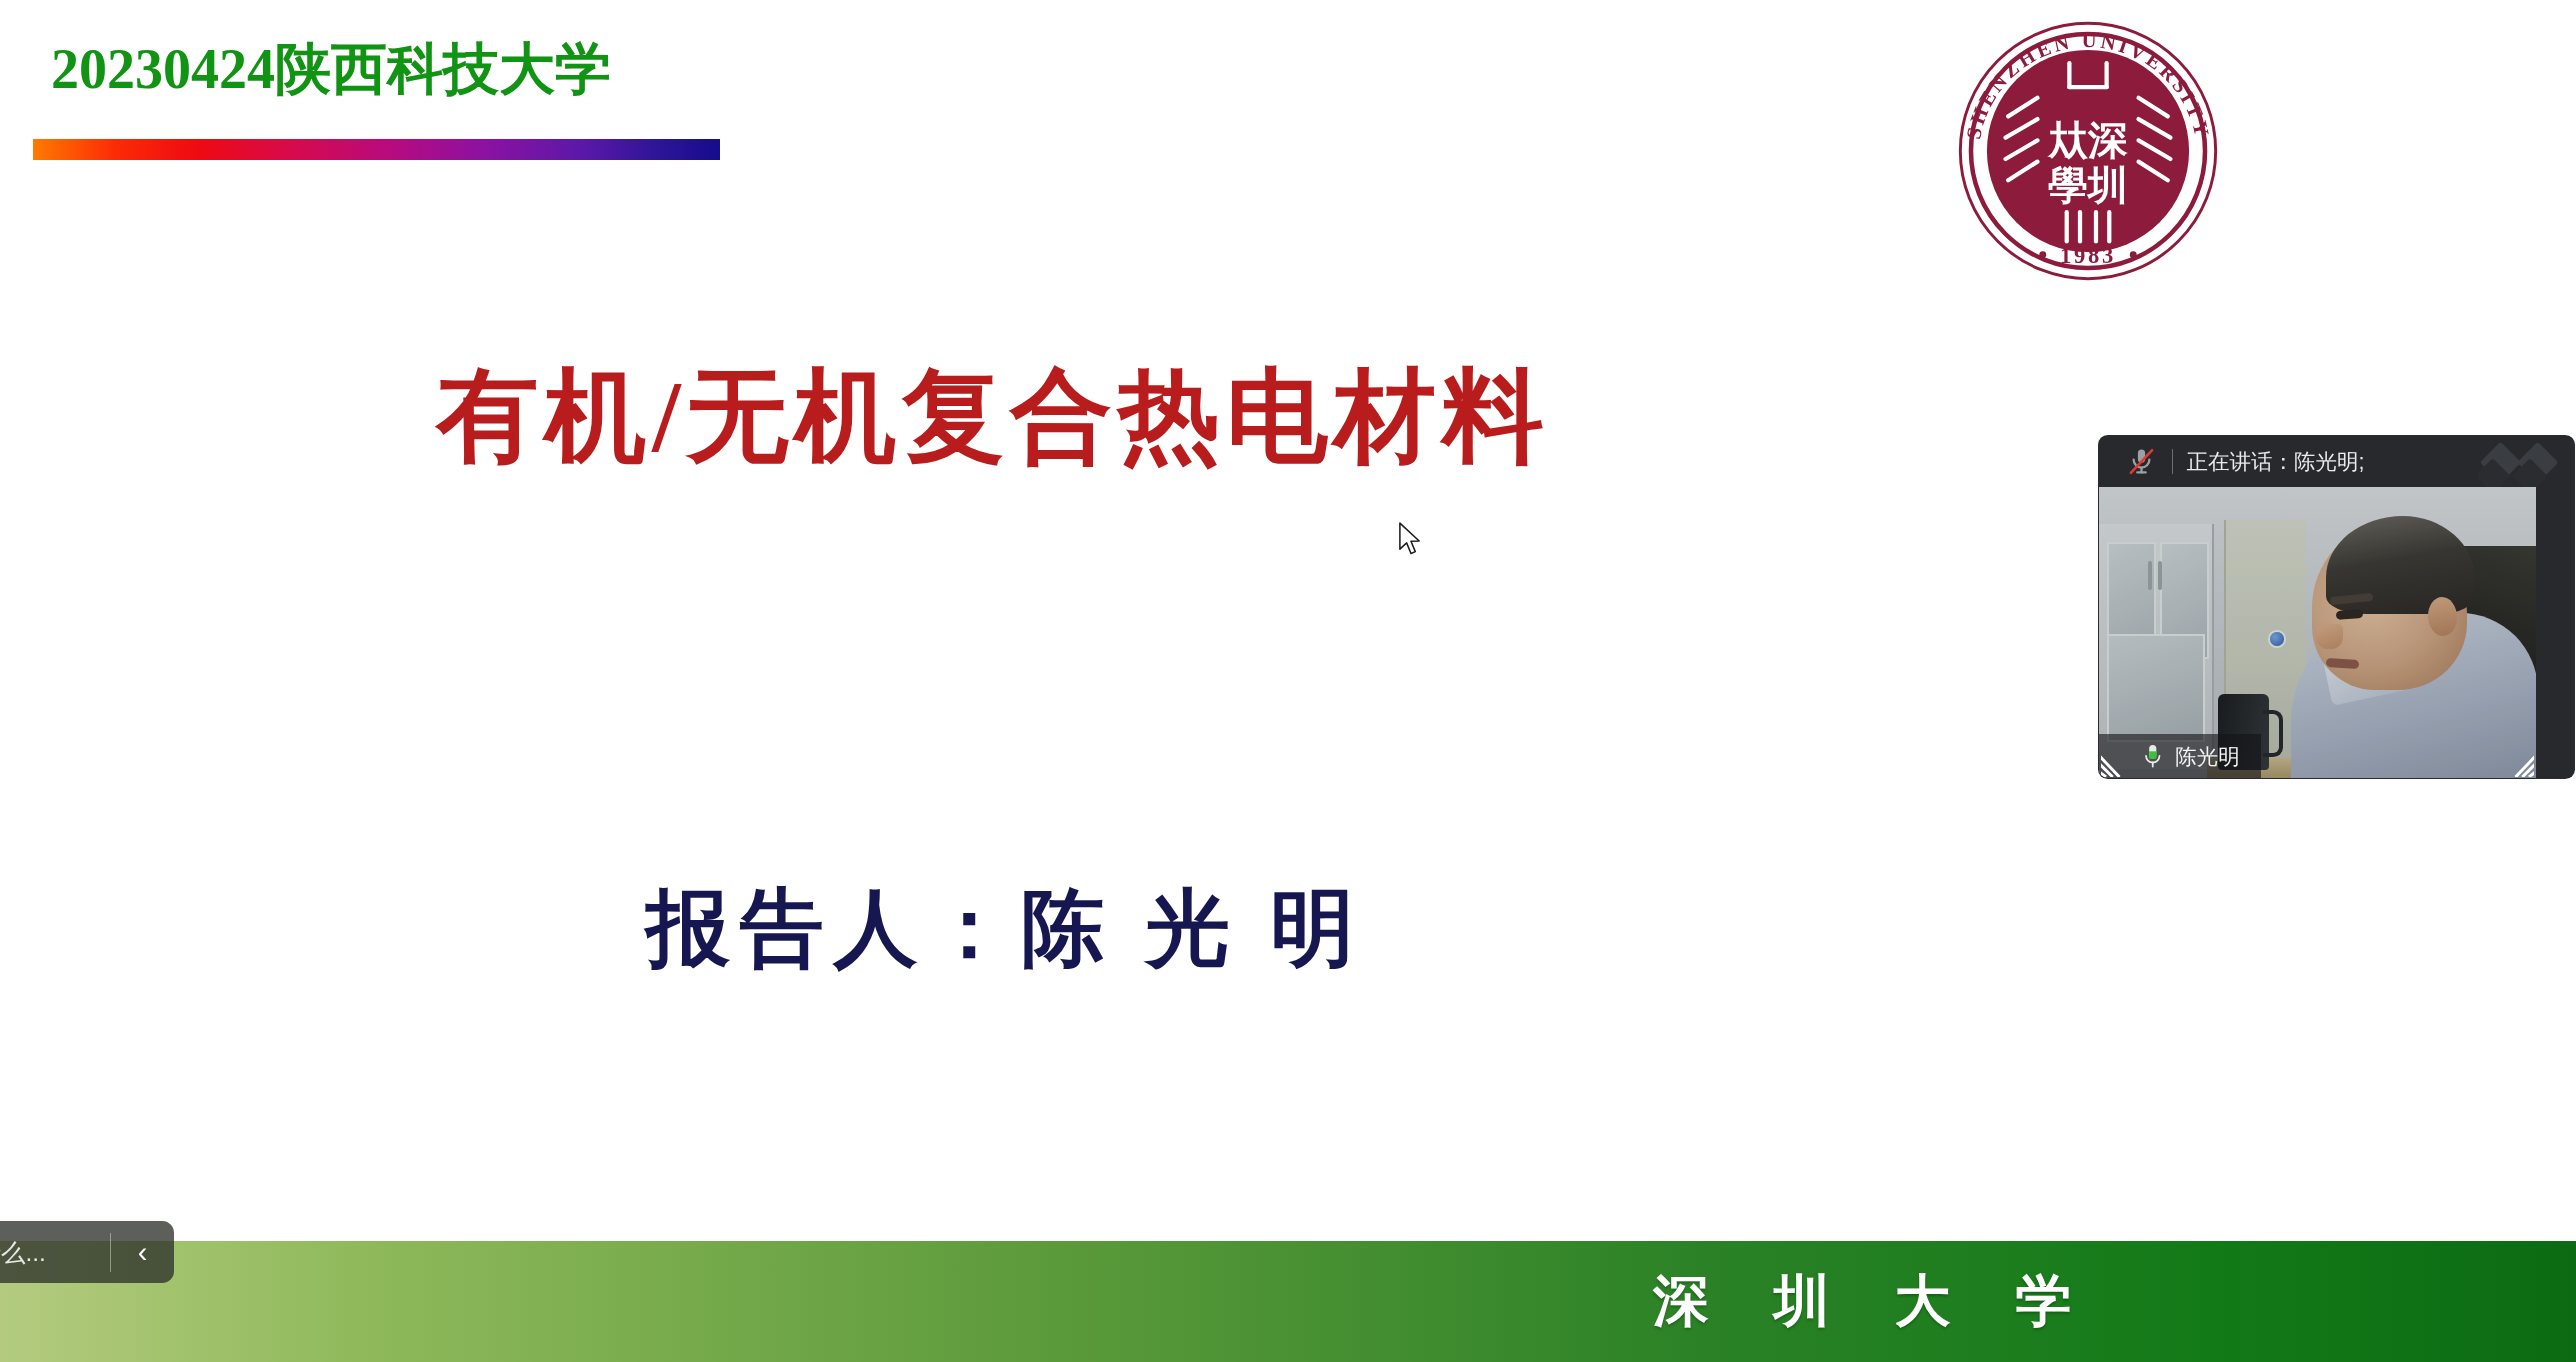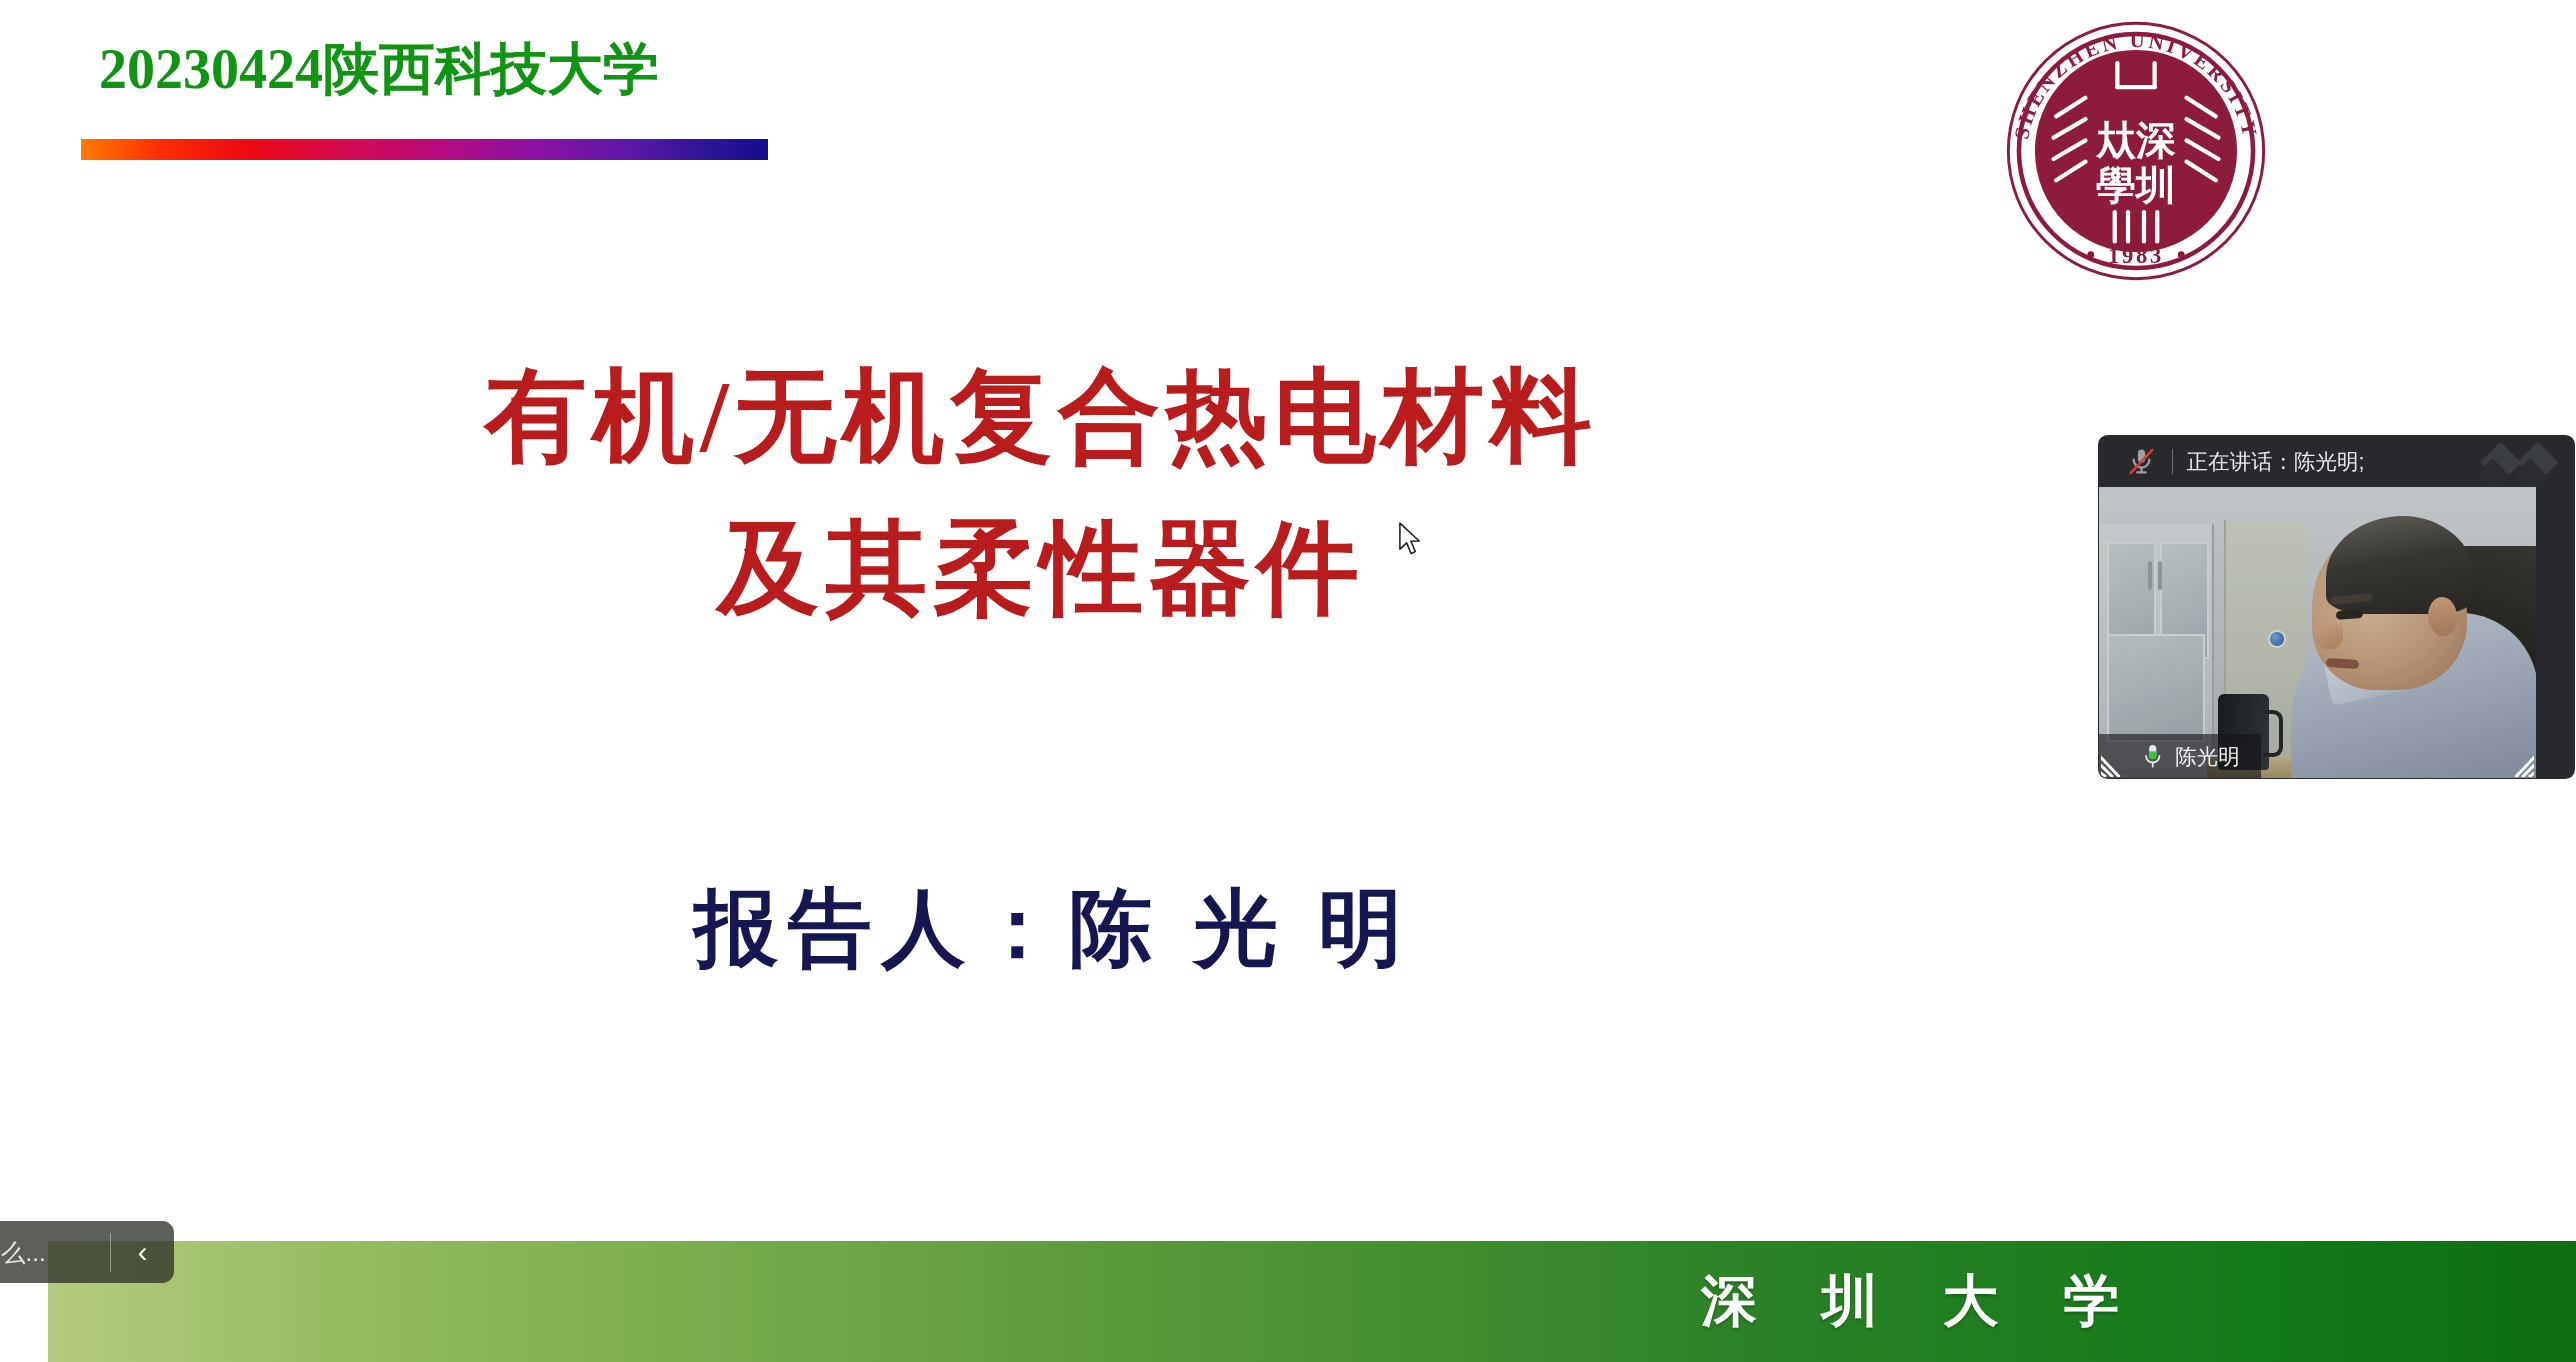--- a/index.html
+++ b/index.html
@@ -19,21 +19,20 @@
     height: 1363px;
     background: #ffffff;
     overflow: hidden;
   }
 
   
   .slide {
     position: absolute;
     inset: 0;
     background: #ffffff;
-    margin-left: 48px;
   }
 
   .slide-header-title {
     position: absolute;
     left: 51px;
     top: 41px;
     font-family: "Liberation Serif", "DejaVu Serif", serif;
     font-weight: 700;
     font-size: 56px;
     line-height: 1.0;
@@ -424,21 +423,20 @@
           <textPath href="#arcTop" startOffset="50%" text-anchor="middle">SHENZHEN UNIVERSITY</textPath>
         </text>
         <text x="100" y="184" font-family="'Liberation Serif','DejaVu Serif',serif" font-size="17" font-weight="700" fill="#8C1B3C" text-anchor="middle" letter-spacing="2">1983</text>
         <circle cx="66" cy="178" r="2.6" fill="#8C1B3C"></circle>
         <circle cx="134" cy="178" r="2.6" fill="#8C1B3C"></circle>
       </svg>
     </div>
 
     <div class="title-block">
       <div class="title-line l1">有机/无机复合热电材料</div>
-      <div class="title-line l2">及其柔性器件</div>
     </div>
 
     <div class="presenter-block">
       <div class="presenter-line">报告人：陈 光 明</div>
     </div>
 
     <div class="slide-footer">
       <div class="footer-text">深 圳 大 学</div>
     </div>
   </div>

